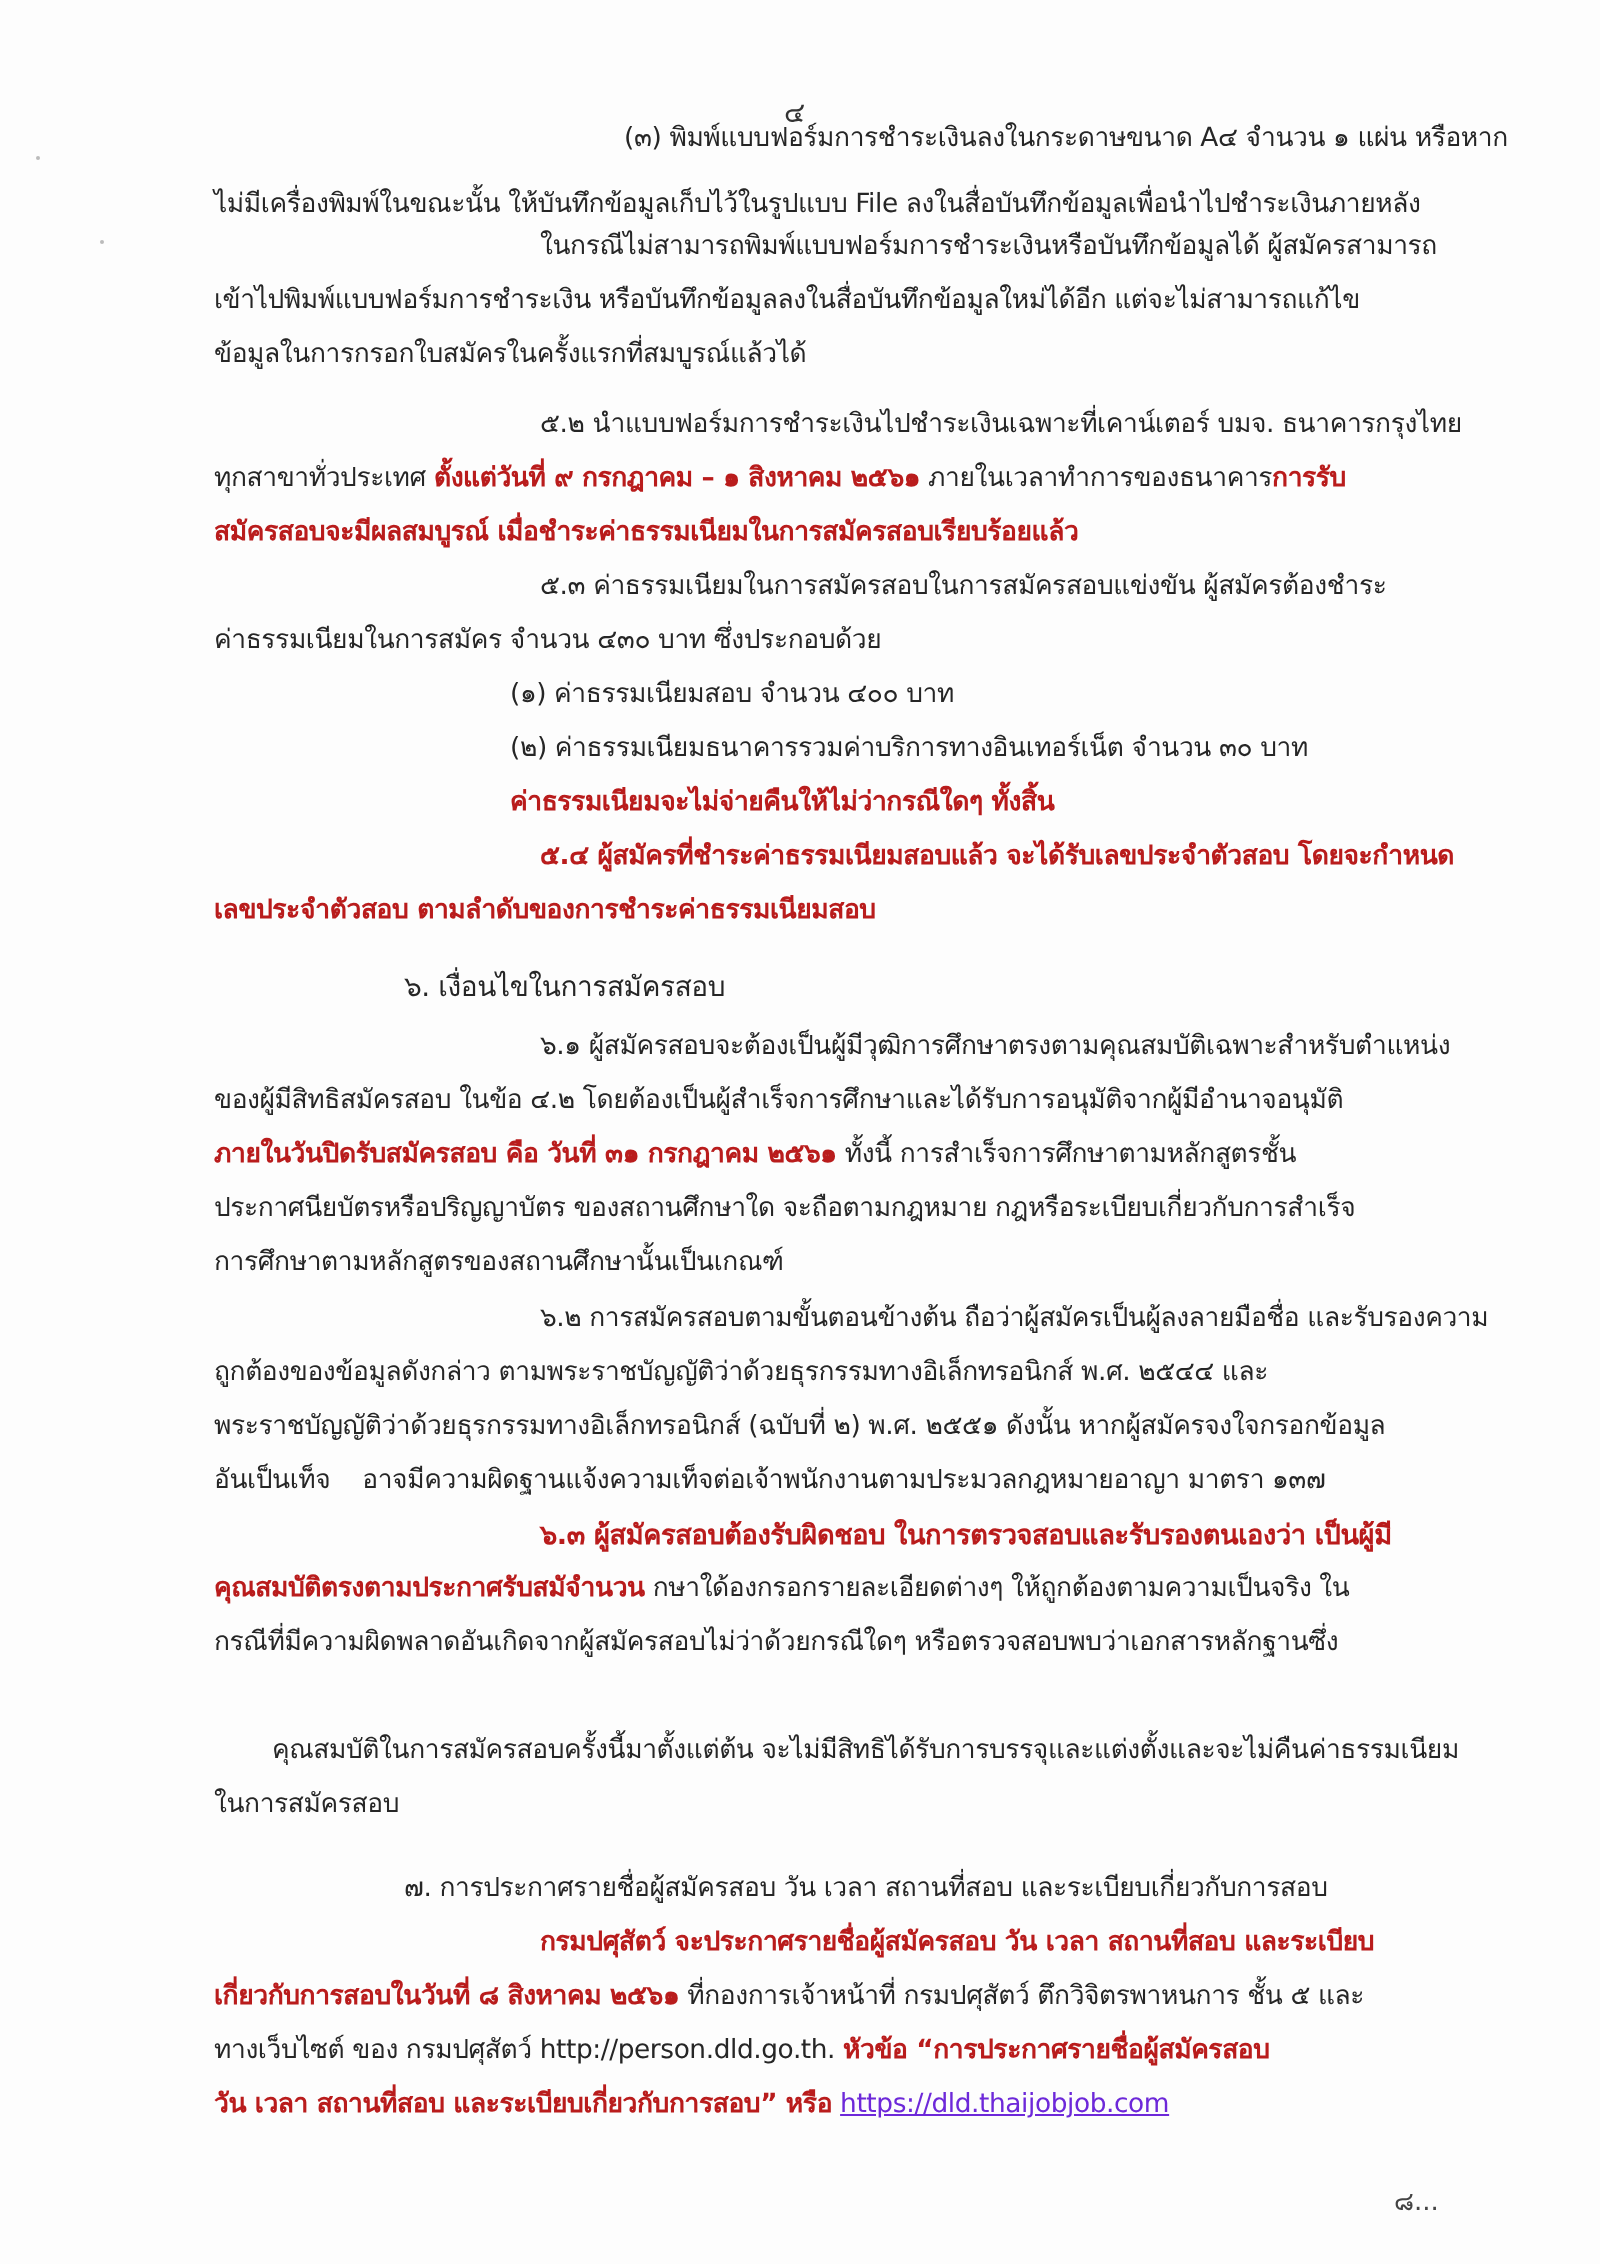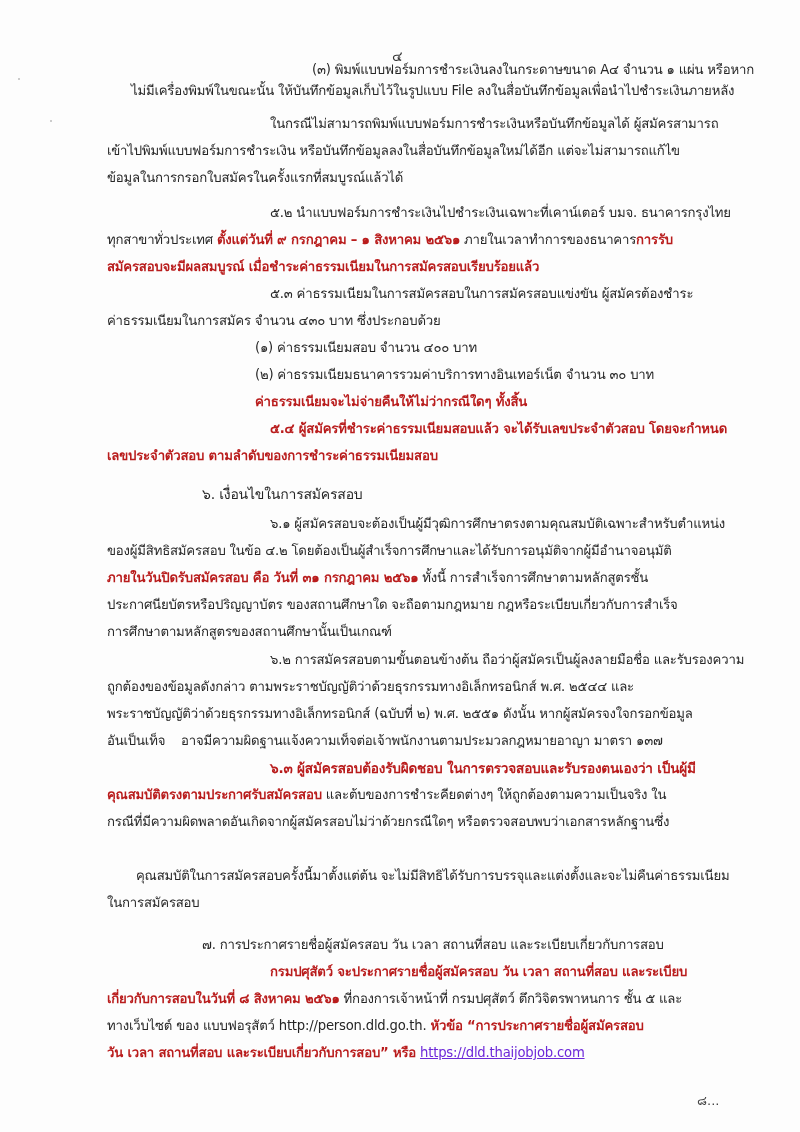--- a/index.html
+++ b/index.html
@@ -18,21 +18,21 @@
 <body>
 
 <div class="page">
 
   <div class="dot" style="left:18px;top:78px;"></div>
   <div class="dot" style="left:50px;top:120px;"></div>
 
   <div class="page-num">๔</div>
 
   <div class="line" style="top:60px;padding-left:205px;">(๓) พิมพ์แบบฟอร์มการชำระเงินลงในกระดาษขนาด A๔ จำนวน ๑ แผ่น หรือหาก</div>
-  <div class="line" style="top:81px;margin-left:24px;">ไม่มีเครื่องพิมพ์ในขณะนั้น ให้บันทึกข้อมูลเก็บไว้ในรูปแบบ File ลงในสื่อบันทึกข้อมูลเพื่อนำไปชำระเงินภายหลัง</div>
+  <div class="line" style="top:93px;">ไม่มีเครื่องพิมพ์ในขณะนั้น ให้บันทึกข้อมูลเก็บไว้ในรูปแบบ File ลงในสื่อบันทึกข้อมูลเพื่อนำไปชำระเงินภายหลัง</div>
   <div class="line" style="top:114px;padding-left:163px;">ในกรณีไม่สามารถพิมพ์แบบฟอร์มการชำระเงินหรือบันทึกข้อมูลได้ ผู้สมัครสามารถ</div>
   <div class="line" style="top:141px;">เข้าไปพิมพ์แบบฟอร์มการชำระเงิน หรือบันทึกข้อมูลลงในสื่อบันทึกข้อมูลใหม่ได้อีก แต่จะไม่สามารถแก้ไข</div>
   <div class="line" style="top:168px;">ข้อมูลในการกรอกใบสมัครในครั้งแรกที่สมบูรณ์แล้วได้</div>
 
   <div class="line" style="top:203px;padding-left:163px;">๕.๒ นำแบบฟอร์มการชำระเงินไปชำระเงินเฉพาะที่เคาน์เตอร์ บมจ. ธนาคารกรุงไทย</div>
   <div class="line" style="top:230px;">
     <span>ทุกสาขาทั่วประเทศ </span><span class="b">ตั้งแต่วันที่ ๙ กรกฎาคม – ๑ สิงหาคม ๒๕๖๑</span><span> ภายในเวลาทำการของธนาคาร</span><span class="b">การรับ</span>
   </div>
   <div class="line b" style="top:257px;">สมัครสอบจะมีผลสมบูรณ์ เมื่อชำระค่าธรรมเนียมในการสมัครสอบเรียบร้อยแล้ว</div>
 
@@ -55,33 +55,33 @@
   <div class="line" style="top:595px;">ประกาศนียบัตรหรือปริญญาบัตร ของสถานศึกษาใด จะถือตามกฎหมาย กฎหรือระเบียบเกี่ยวกับการสำเร็จ</div>
   <div class="line" style="top:622px;">การศึกษาตามหลักสูตรของสถานศึกษานั้นเป็นเกณฑ์</div>
 
   <div class="line" style="top:650px;padding-left:163px;">๖.๒ การสมัครสอบตามขั้นตอนข้างต้น ถือว่าผู้สมัครเป็นผู้ลงลายมือชื่อ และรับรองความ</div>
   <div class="line" style="top:677px;">ถูกต้องของข้อมูลดังกล่าว ตามพระราชบัญญัติว่าด้วยธุรกรรมทางอิเล็กทรอนิกส์ พ.ศ. ๒๕๔๔ และ</div>
   <div class="line" style="top:704px;">พระราชบัญญัติว่าด้วยธุรกรรมทางอิเล็กทรอนิกส์ (ฉบับที่ ๒) พ.ศ. ๒๕๕๑ ดังนั้น หากผู้สมัครจงใจกรอกข้อมูล</div>
   <div class="line" style="top:731px;white-space:pre;">อันเป็นเท็จ    อาจมีความผิดฐานแจ้งความเท็จต่อเจ้าพนักงานตามประมวลกฎหมายอาญา มาตรา ๑๓๗</div>
 
   <div class="line b" style="top:758px;padding-left:163px;font-size:13.6px;">๖.๓ ผู้สมัครสอบต้องรับผิดชอบ ในการตรวจสอบและรับรองตนเองว่า เป็นผู้มี</div>
   <div class="line" style="top:785px;">
-    <span class="b">คุณสมบัติตรงตามประกาศรับสมัครสอบ</span><span> และต้บของการชำระคียดต่างๆ ให้ถูกต้องตามความเป็นจริง ใน</span>
+    <span class="b">คุณสมบัติตรงตามประกาศรับสมัจำนวน</span><span> กษาใด้องกรอกรายละเอียดต่างๆ ให้ถูกต้องตามความเป็นจริง ใน</span>
   </div>
   <div class="line" style="top:812px;">กรณีที่มีความผิดพลาดอันเกิดจากผู้สมัครสอบไม่ว่าด้วยกรณีใดๆ หรือตรวจสอบพบว่าเอกสารหลักฐานซึ่ง</div>
   <div class="line" style="top:866px;margin-left:29px;">คุณสมบัติในการสมัครสอบครั้งนี้มาตั้งแต่ต้น จะไม่มีสิทธิได้รับการบรรจุและแต่งตั้งและจะไม่คืนค่าธรรมเนียม</div>
   <div class="line" style="top:893px;">ในการสมัครสอบ</div>
 
   <div class="line" style="top:935px;padding-left:95px;">๗. การประกาศรายชื่อผู้สมัครสอบ วัน เวลา สถานที่สอบ และระเบียบเกี่ยวกับการสอบ</div>
   <div class="line b" style="top:962px;padding-left:163px;">กรมปศุสัตว์ จะประกาศรายชื่อผู้สมัครสอบ วัน เวลา สถานที่สอบ และระเบียบ</div>
   <div class="line" style="top:989px;">
     <span class="b">เกี่ยวกับการสอบในวันที่ ๘ สิงหาคม ๒๕๖๑</span><span> ที่กองการเจ้าหน้าที่ กรมปศุสัตว์ ตึกวิจิตรพาหนการ ชั้น ๕ และ</span>
   </div>
   <div class="line" style="top:1016px;">
-    <span>ทางเว็บไซต์ ของ แบบฟอรุสัตว์ http://person.dld.go.th. </span><span class="b">หัวข้อ “การประกาศรายชื่อผู้สมัครสอบ</span>
+    <span>ทางเว็บไซต์ ของ กรมปศุสัตว์ http://person.dld.go.th. </span><span class="b">หัวข้อ “การประกาศรายชื่อผู้สมัครสอบ</span>
   </div>
   <div class="line" style="top:1043px;">
     <span class="b">วัน เวลา สถานที่สอบ และระเบียบเกี่ยวกับการสอบ” หรือ</span>
     <a class="link">https://dld.thaijobjob.com</a>
   </div>
 
   <div class="footer-next" style="top:1090px;">๘...</div>
 </div>
 
 </body></html>

